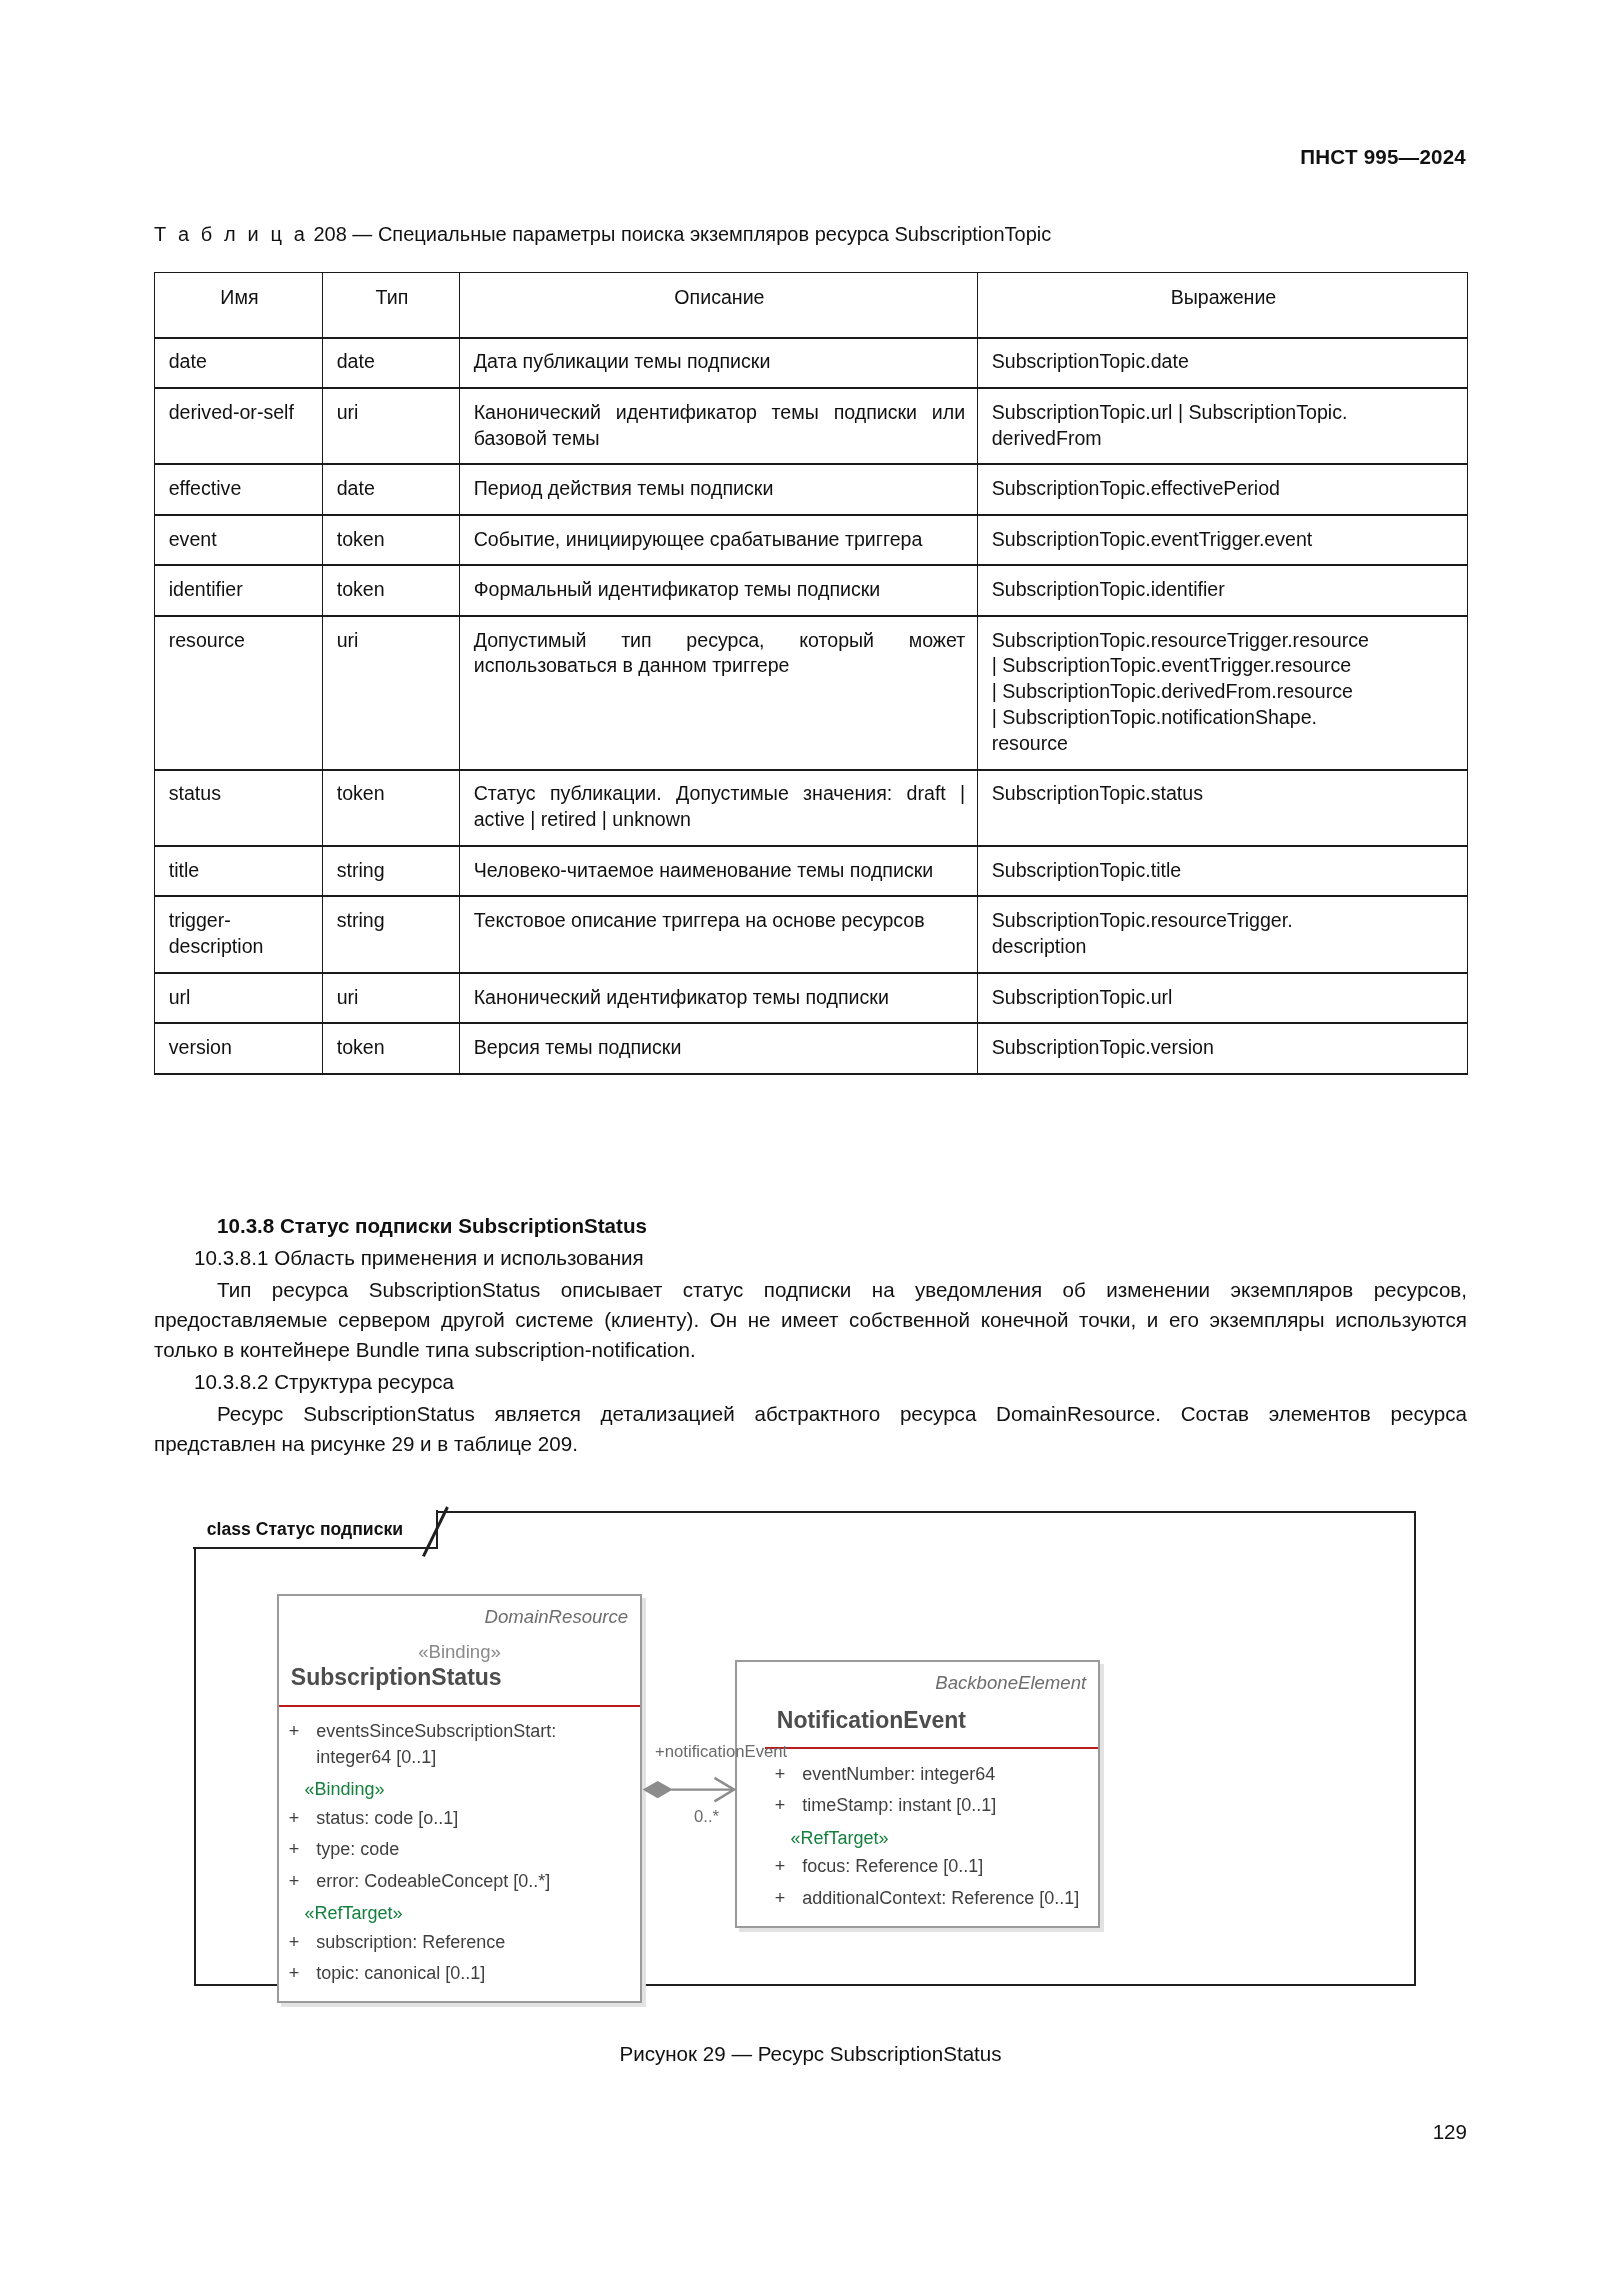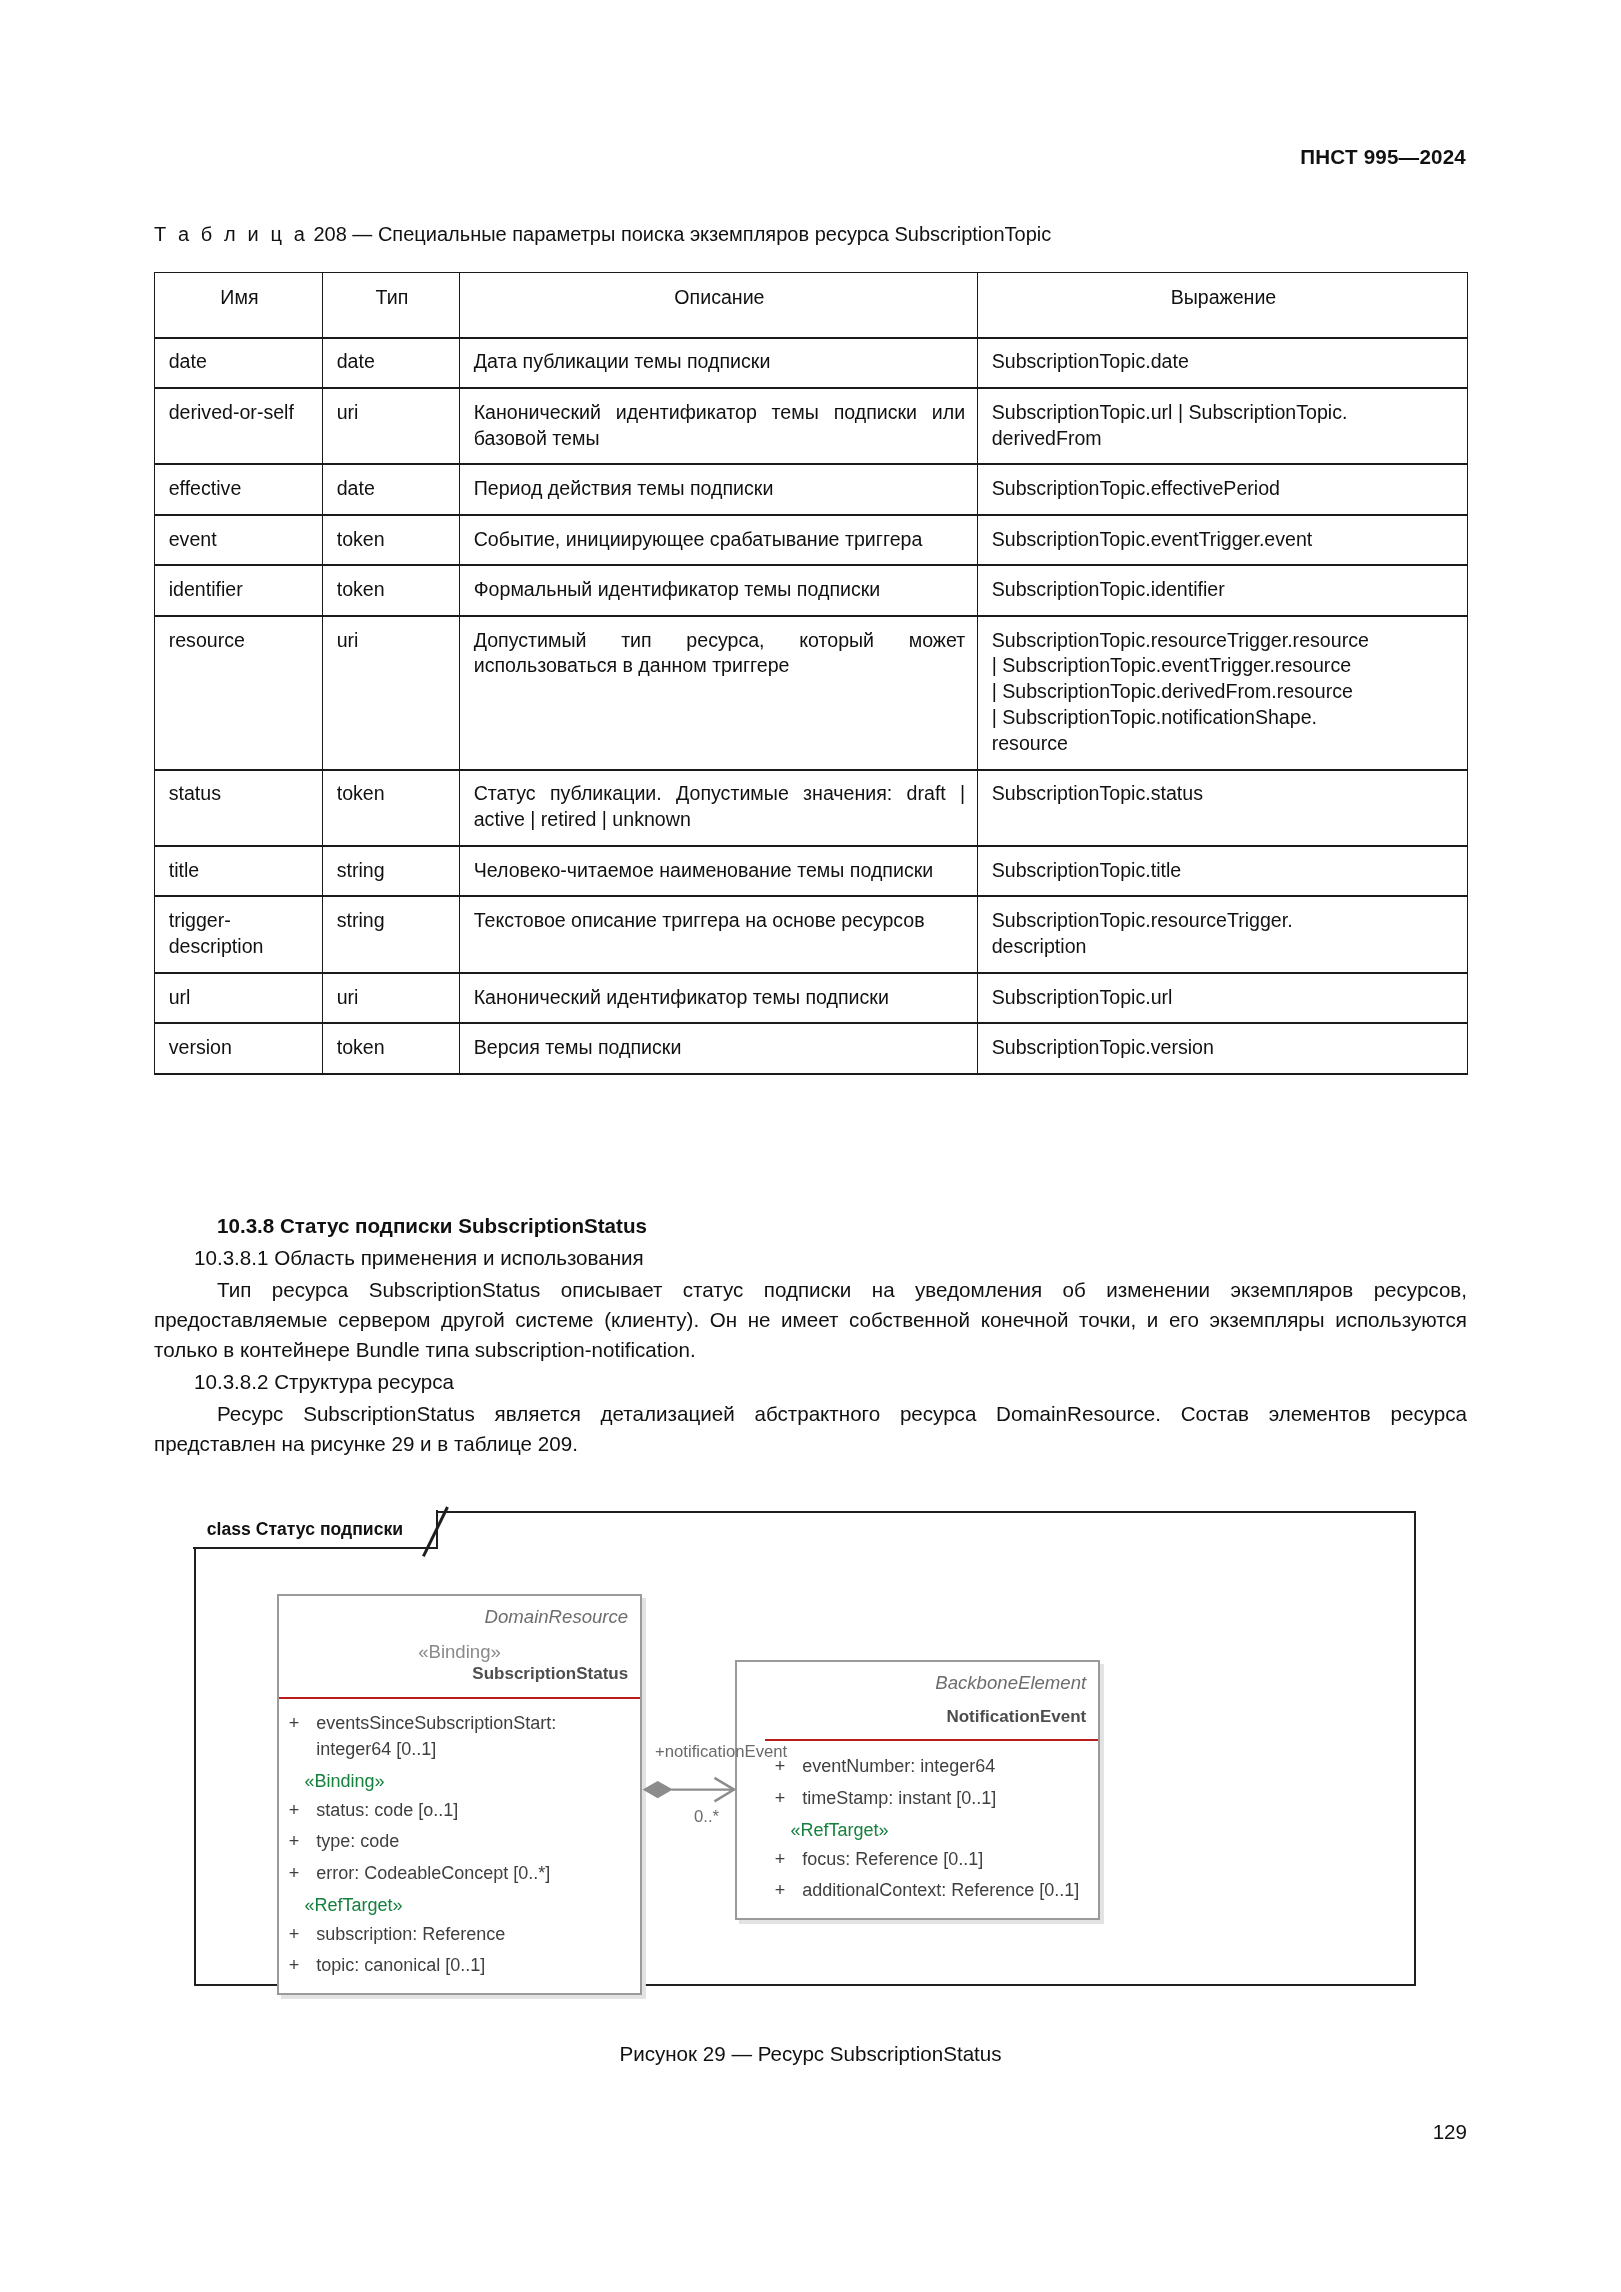--- a/index.html
+++ b/index.html
@@ -154,22 +154,22 @@
     color: #6d6d6d;
     margin-bottom: 11.8px;
   }
   .uml-class .stereo-center {
     text-align: center;
     font-size: 18.6px;
     color: #8a8a8a;
     line-height: 1.25;
   }
   .uml-class .cls-name {
-    text-align: right;
-    font-size: 17px;
+    text-align: left;
+    font-size: 23px;
     font-weight: bold;
     color: #4d4d4d;
     line-height: 1.3;
   }
   .uml-class .attr-box { padding: 9.8px 11.8px 11.8px 9.8px; }
   .uml-class .attr {
     display: flex;
     font-size: 18px;
     color: #3f3f3f;
     line-height: 1.42;

